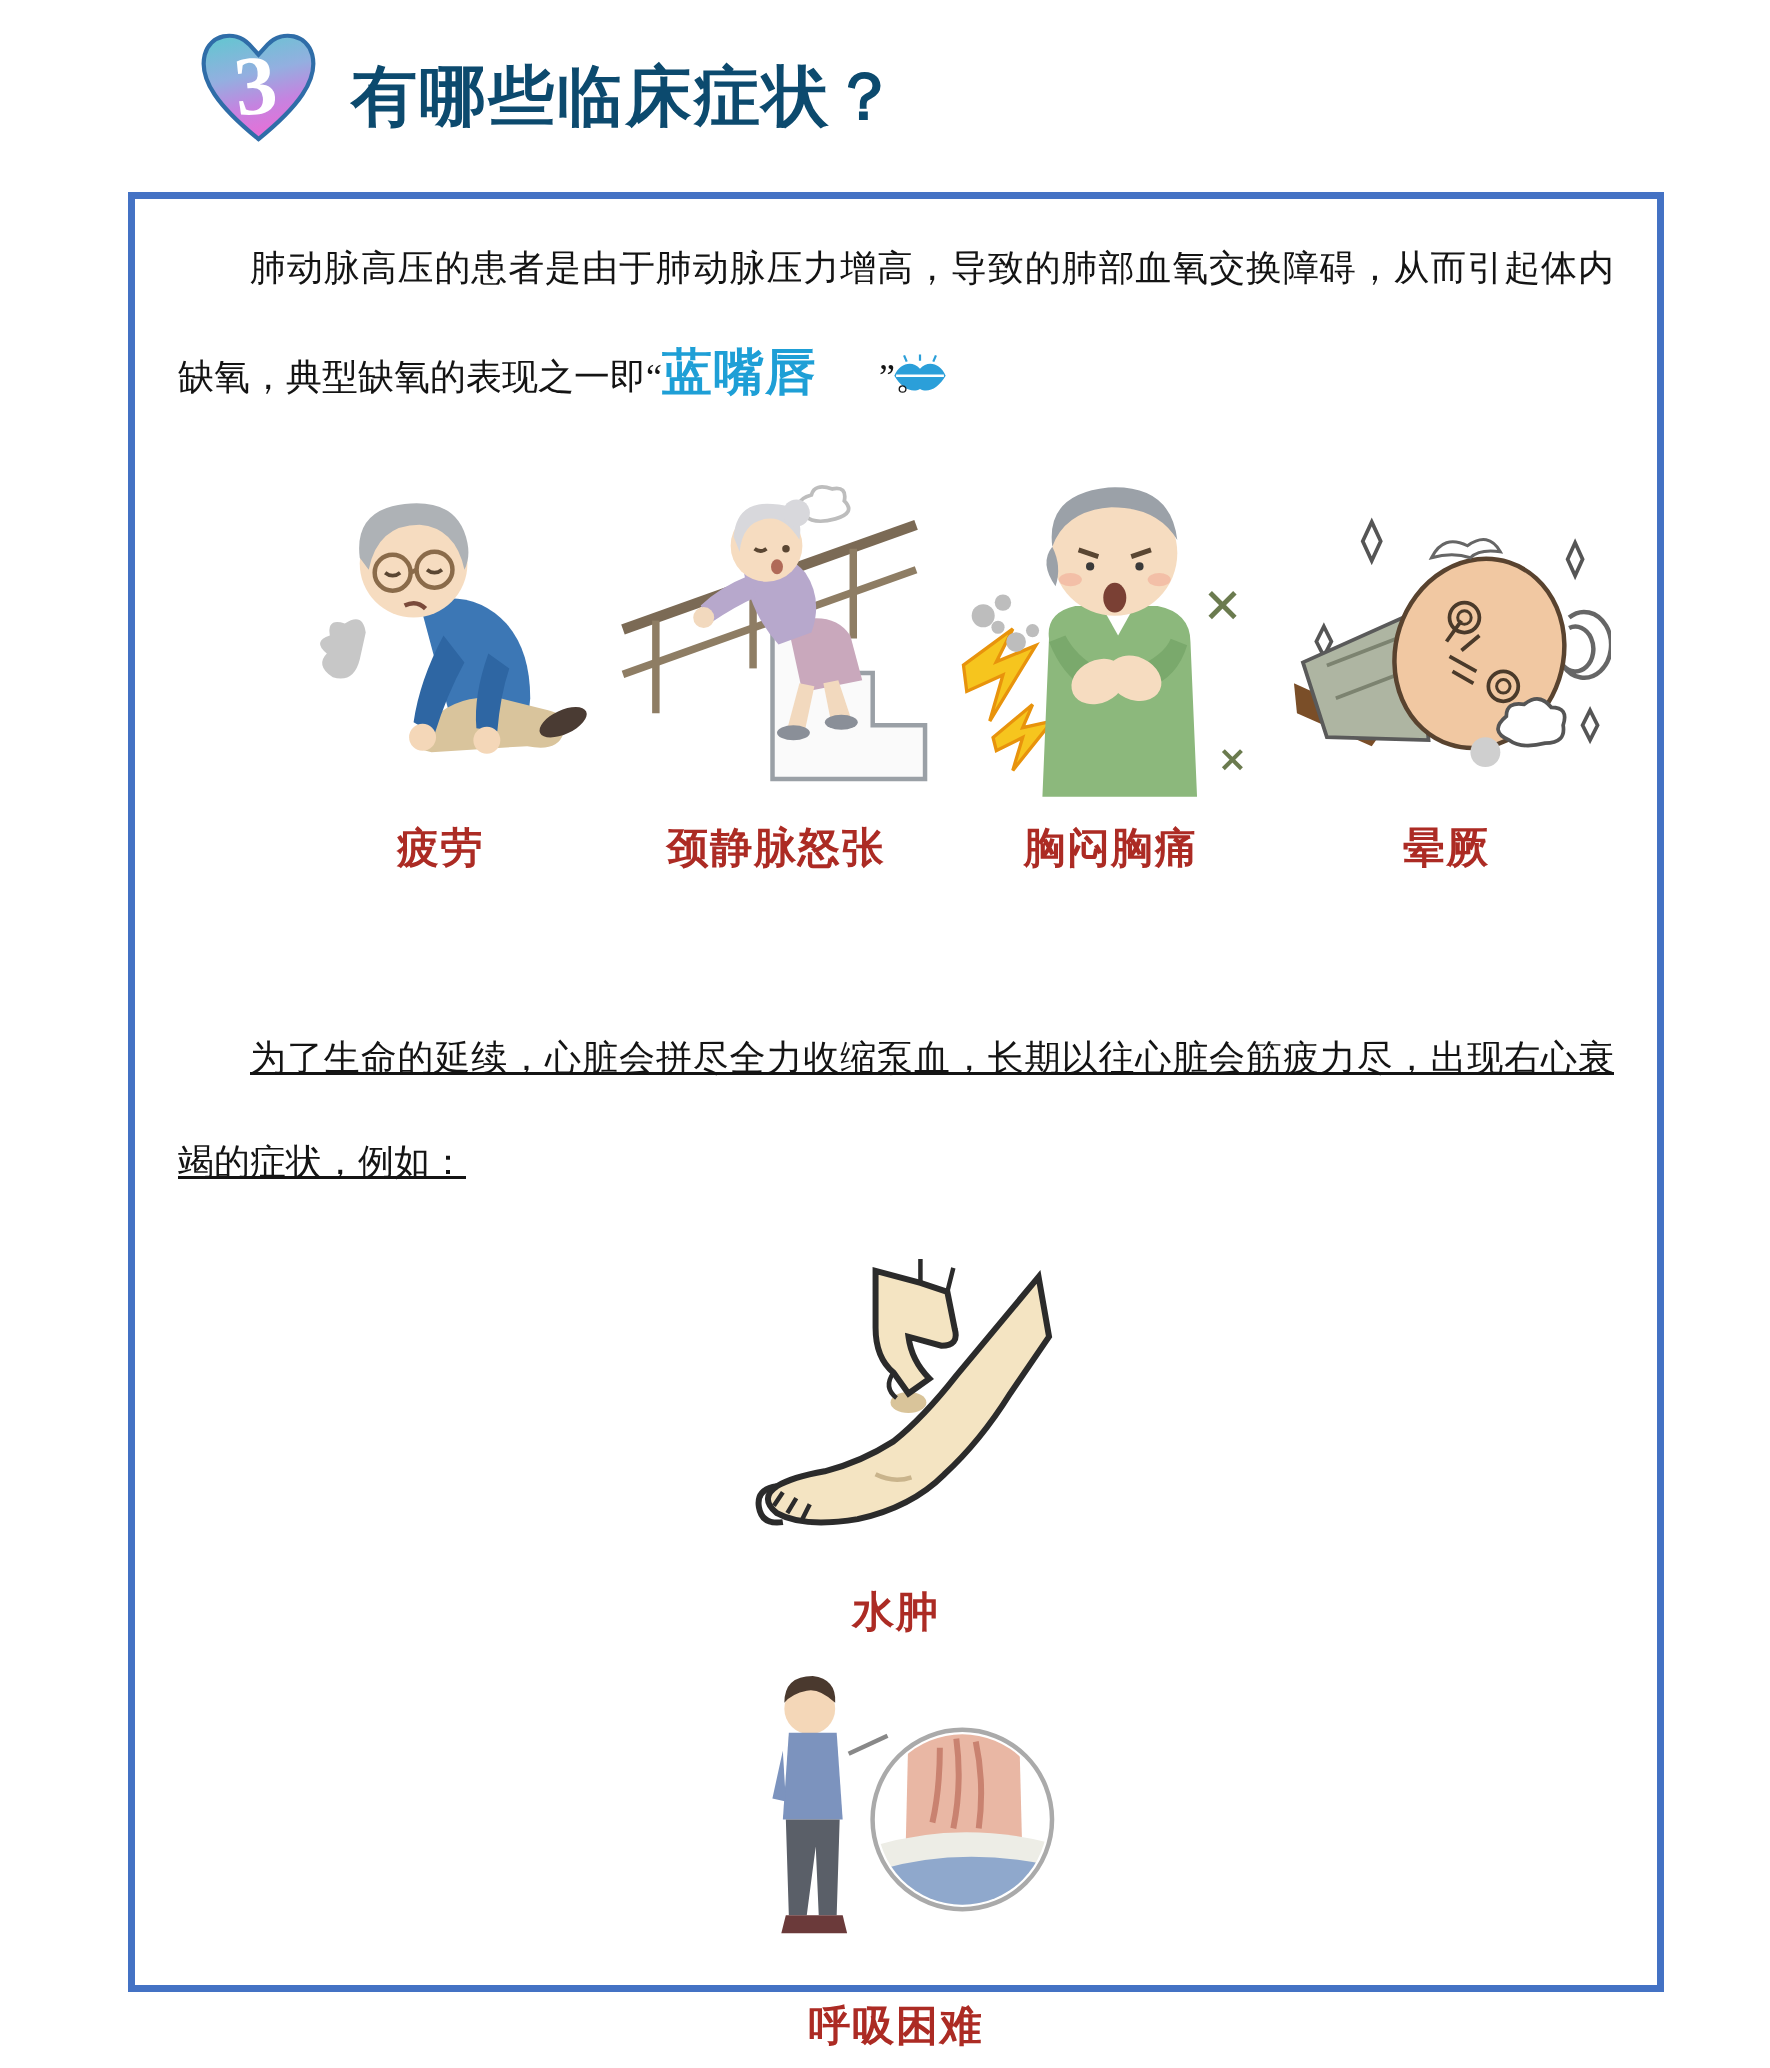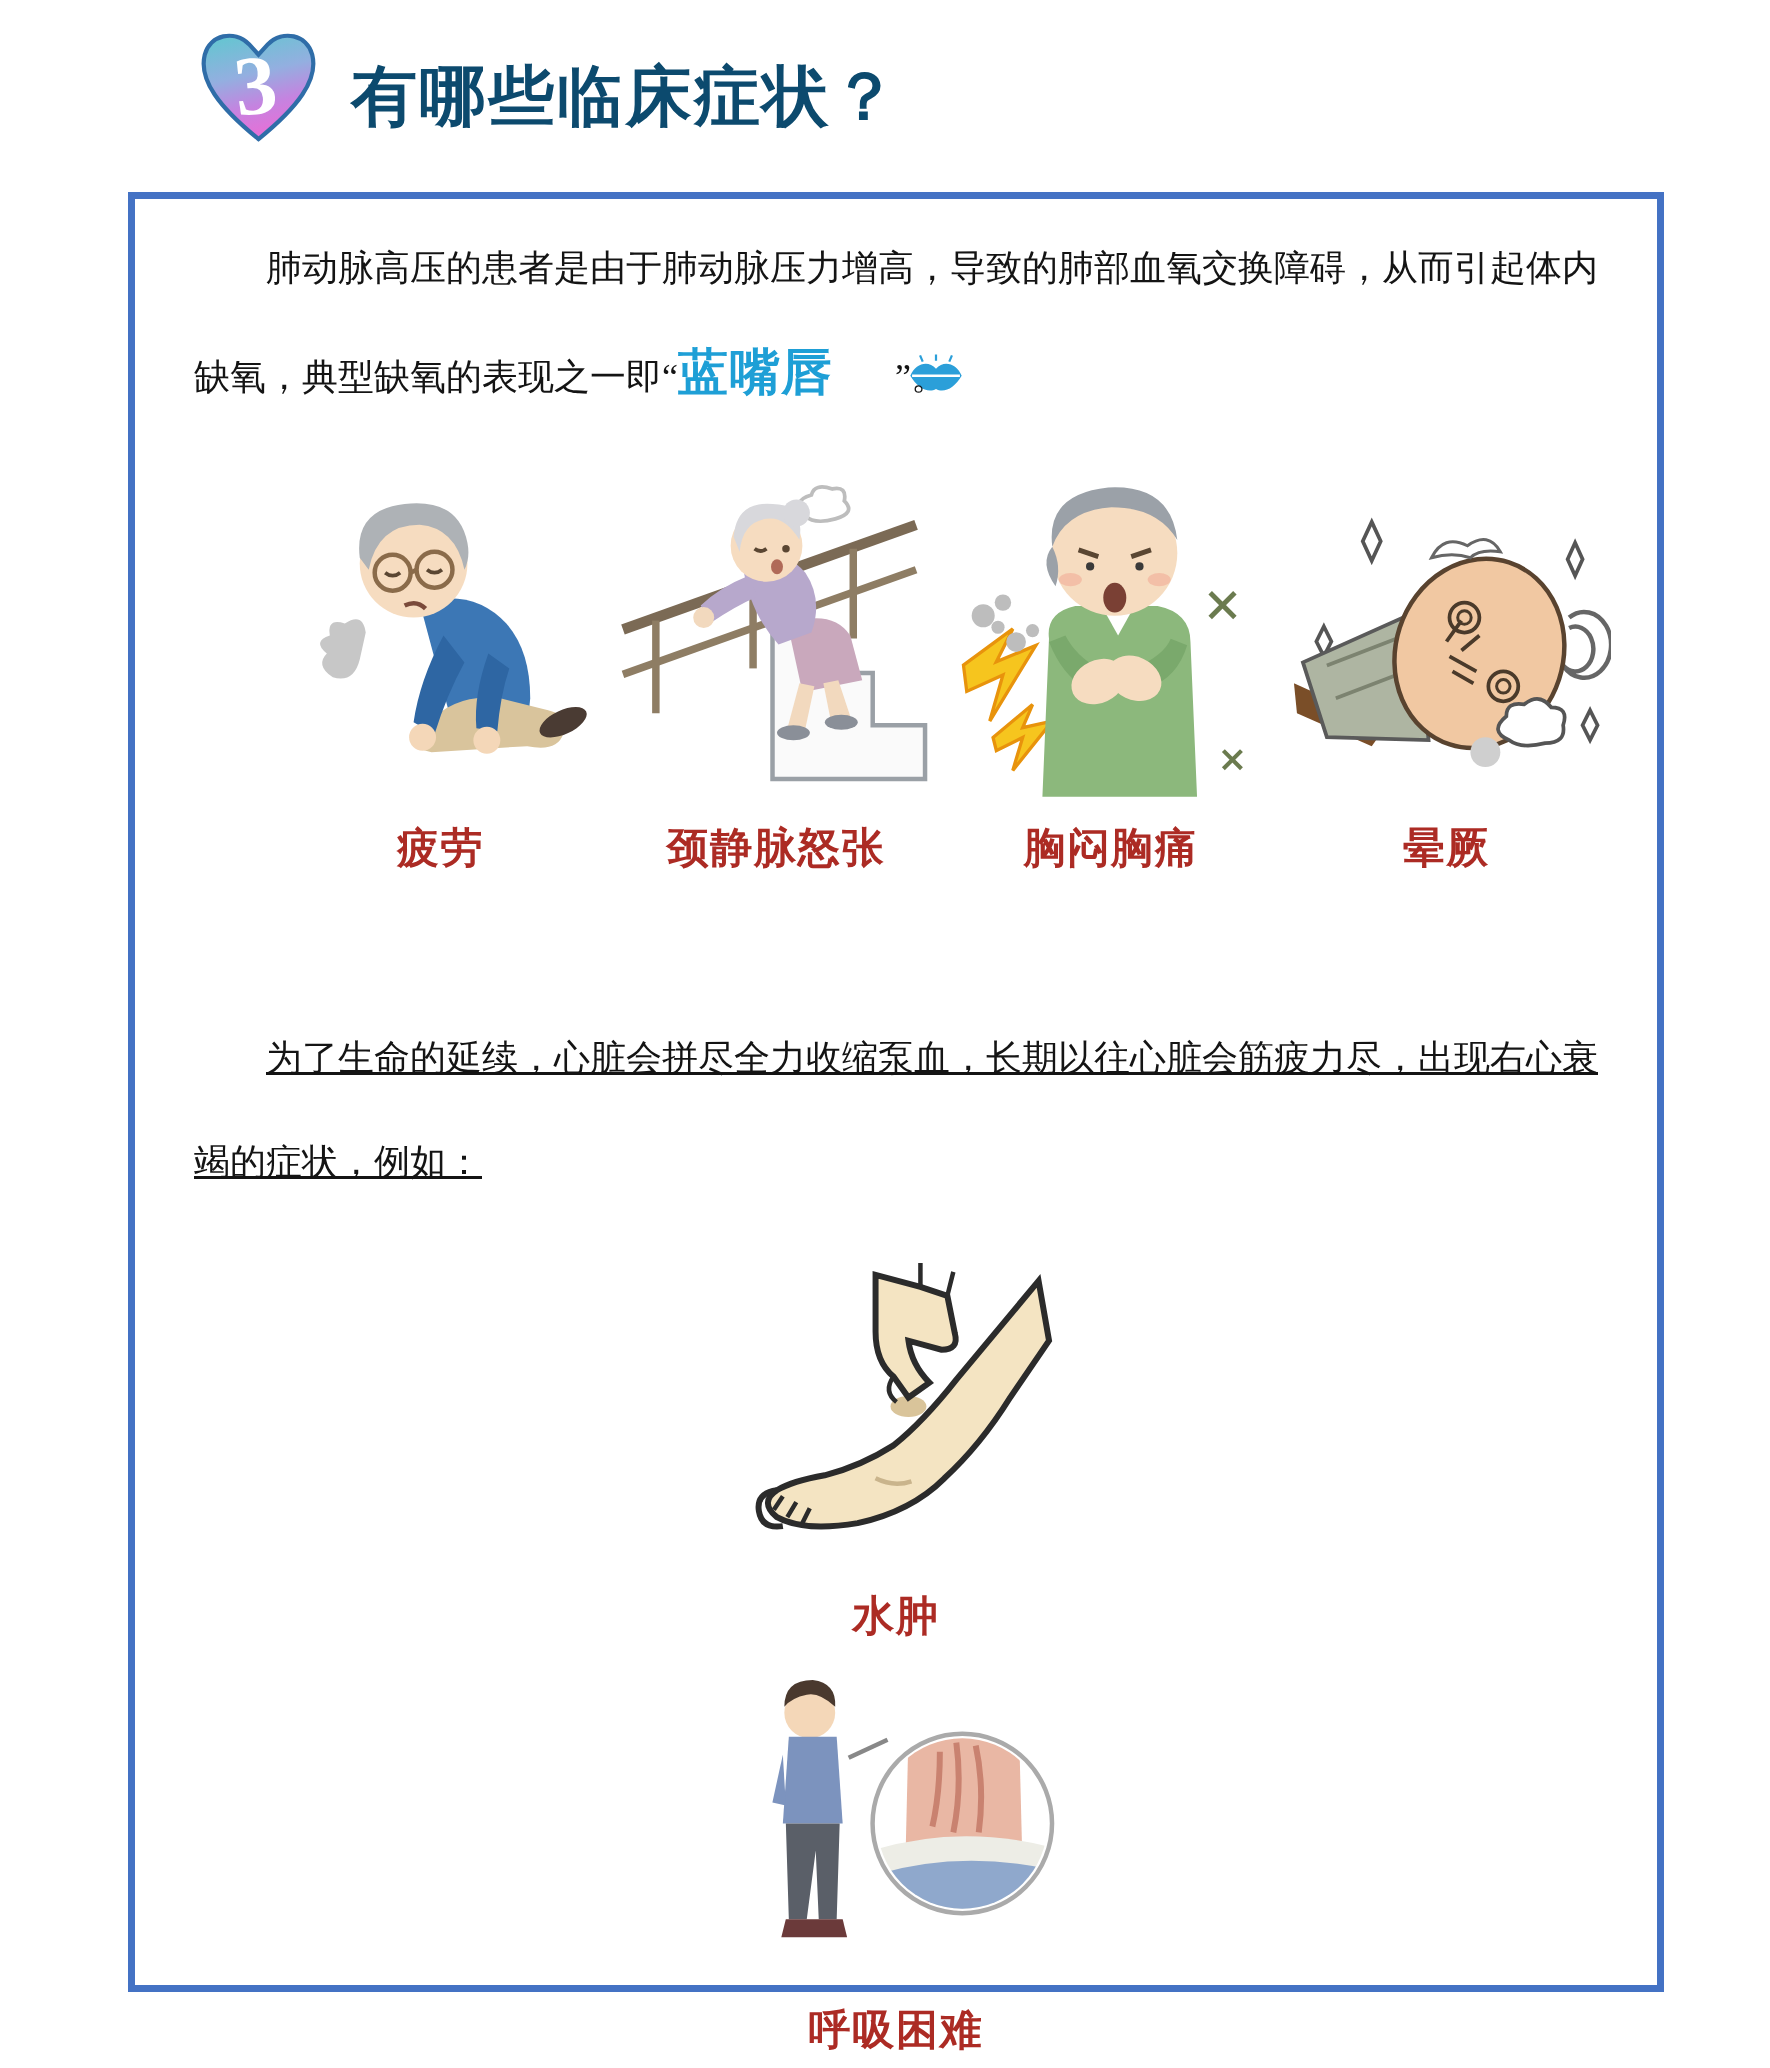--- a/index.html
+++ b/index.html
@@ -13,21 +13,21 @@
   .page-title{
     font-size:66px;font-weight:bold;color:#0c4a6e;margin-left:24px;
     letter-spacing:2.6px;line-height:1;padding-top:29px;
   }
   .main-box{
     position:absolute;left:128px;top:192px;width:1536px;height:1800px;
     border:7.8px solid #4472C4;box-sizing:border-box;background:#fff;
   }
   .content{padding:0 43px;}
   .body-text{
-    font-size:36px;line-height:104px;color:#141414;margin:16px;
+    font-size:36px;line-height:104px;color:#141414;margin:0;
     text-align:justify;text-indent:2em;
   }
   .p1{margin-top:17.3px;}
   .highlight{
     color:#1E9FD6;font-weight:bold;font-size:50px;letter-spacing:1.7px;
   }
   .lips-icon-wrap{display:inline-block;width:62px;height:40px;vertical-align:-5.2px;}
   .lips-icon-wrap svg{width:100%;height:100%;}
   .symptom-row{display:flex;margin-top:33px;}
   .symptom-row.row1{padding-left:95px;}

